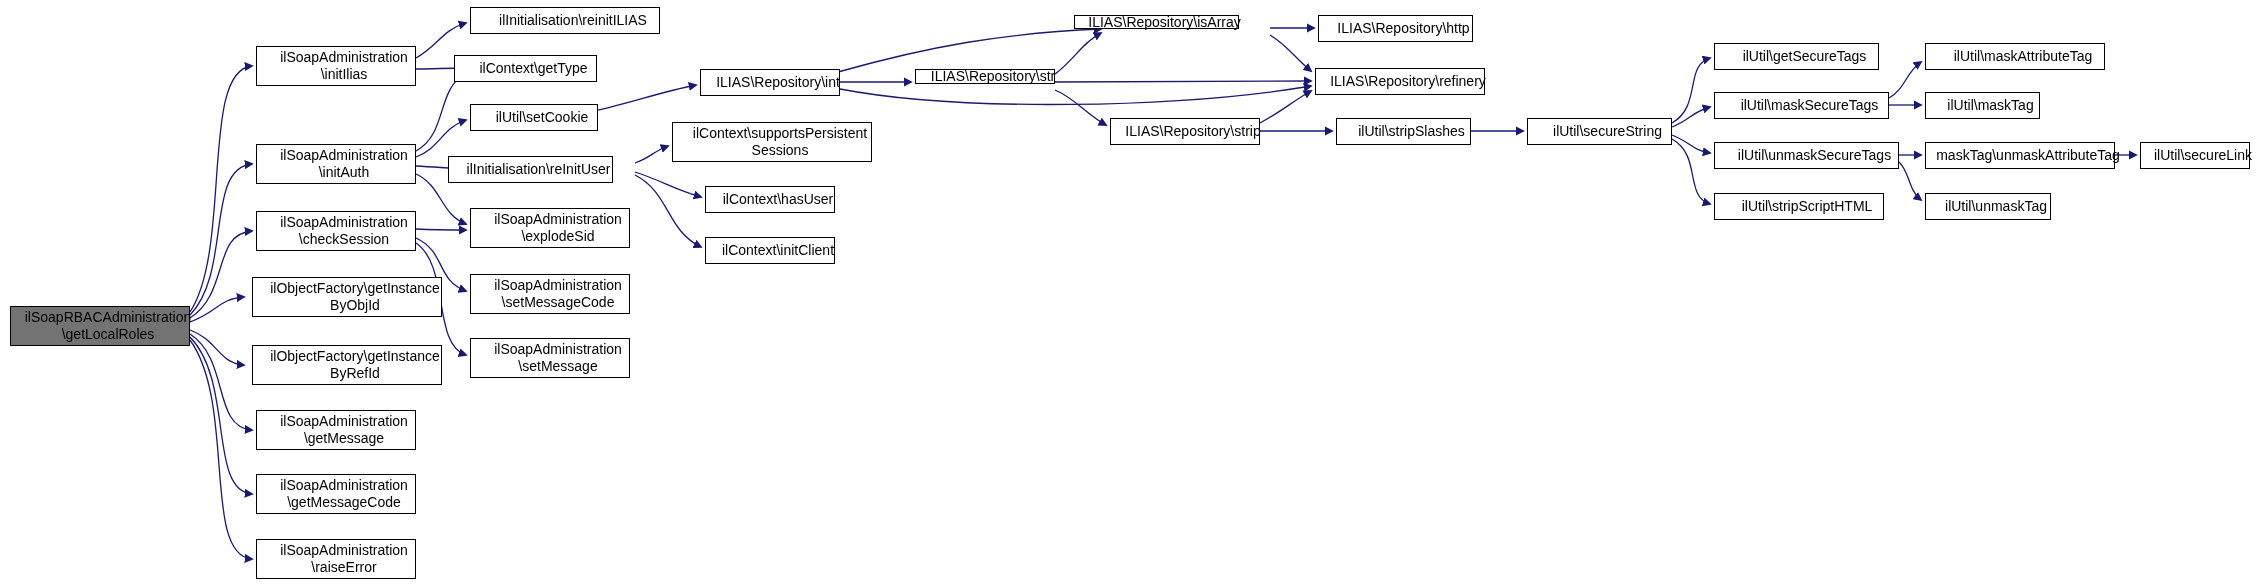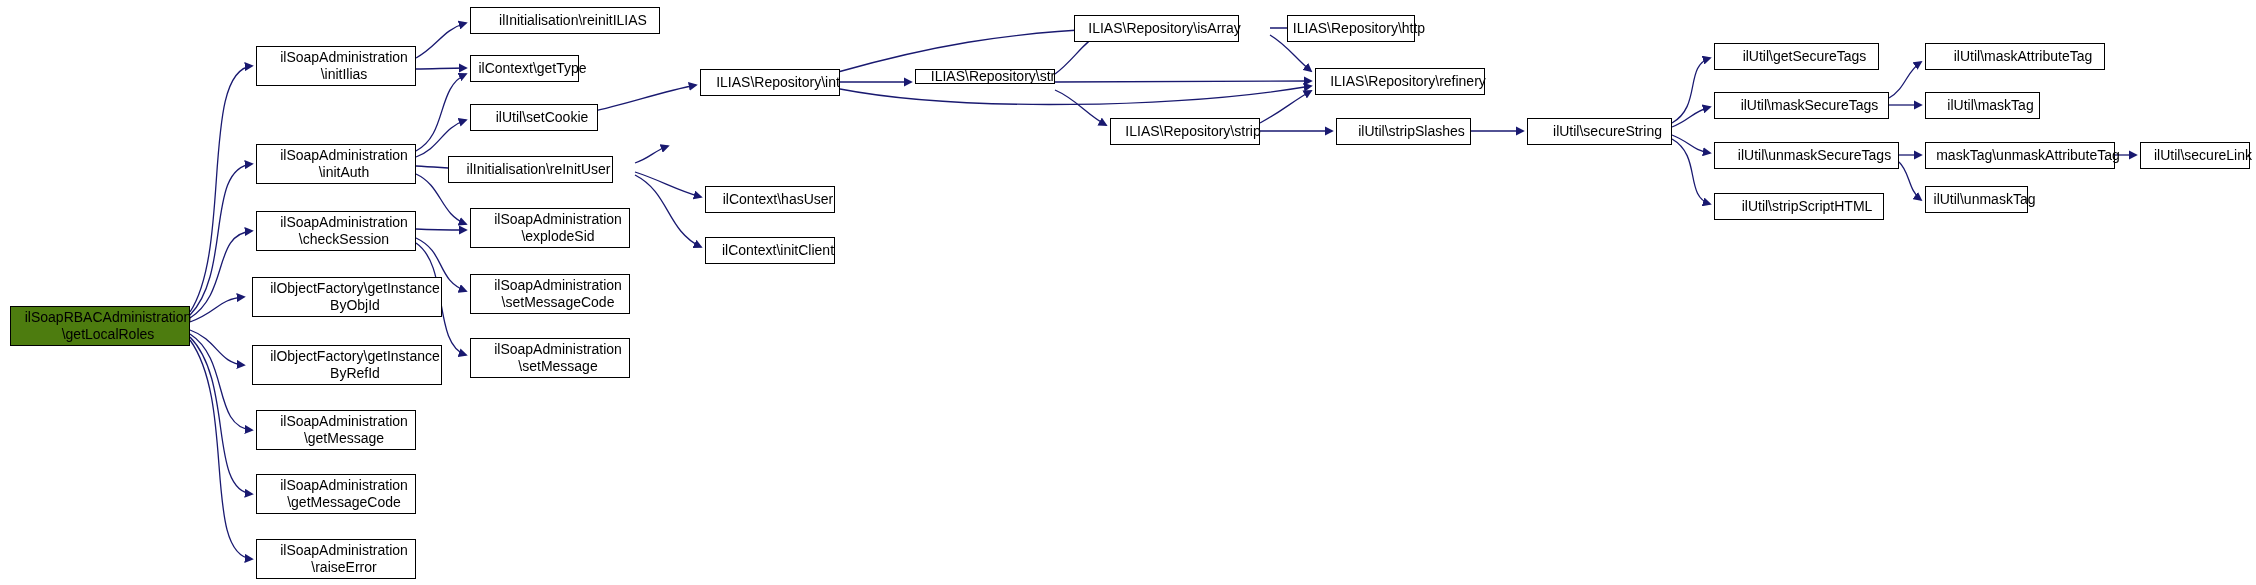--- a/index.html
+++ b/index.html
@@ -13,21 +13,21 @@
   svg.edge-layer { position:absolute; left:0; top:0; width:2256px; height:585px; }
   .edge { fill:none; stroke:#191970; stroke-width:1.3px; }
   .node {
     position:absolute; box-sizing:border-box;
     border:1px solid #000000; background:#ffffff; color:#000000;
     display:flex; flex-direction:column; align-items:center; justify-content:center;
     font-size:14px; line-height:17px; text-align:center; white-space:nowrap;
     cursor:pointer;
     padding-left:16px;
   }
-  .node.highlight { background:#4d7c0f; }
+  .node.highlight { background:#737373; }
 </style>
 </head>
 <body>
 
 <div id="canvas">
 
   <svg class="edge-layer" xmlns="http://www.w3.org/2000/svg">
     <defs>
       <marker id="arrow" viewBox="0 0 10 10" refX="8" refY="5" markerWidth="7" markerHeight="7" orient="auto-start-reverse">
         <path d="M0,0 L10,5 L0,10 z" fill="#191970"></path>
@@ -114,21 +114,21 @@
     <span>\getMessageCode</span>
   </div>
   <div class="node" style="left:256px;top:539px;width:160px;height:40px">
     <span>ilSoapAdministration</span>
     <span>\raiseError</span>
   </div>
 
   <div class="node" style="left:470px;top:7px;width:190px;height:27px">
     <span>ilInitialisation\reinitILIAS</span>
   </div>
-  <div class="node" style="left:470px;top:55px;width:109px;height:27px">
+  <div class="node" style="left:454px;top:55px;width:143px;height:27px">
     <span>ilContext\getType</span>
   </div>
   <div class="node" style="left:470px;top:104px;width:128px;height:27px">
     <span>ilUtil\setCookie</span>
   </div>
   <div class="node" style="left:448px;top:156px;width:165px;height:27px">
     <span>ilInitialisation\reInitUser</span>
   </div>
   <div class="node" style="left:470px;top:208px;width:160px;height:40px">
     <span>ilSoapAdministration</span>
@@ -139,39 +139,43 @@
     <span>\setMessageCode</span>
   </div>
   <div class="node" style="left:470px;top:338px;width:160px;height:40px">
     <span>ilSoapAdministration</span>
     <span>\setMessage</span>
   </div>
 
   <div class="node" style="left:700px;top:69px;width:140px;height:27px">
     <span>ILIAS\Repository\int</span>
   </div>
+  <div class="node" style="left:672px;top:122px;width:200px;height:40px">
+    <span>ilContext\supportsPersistent</span>
+    <span>Sessions</span>
+  </div>
   <div class="node" style="left:705px;top:186px;width:130px;height:27px">
     <span>ilContext\hasUser</span>
   </div>
   <div class="node" style="left:705px;top:237px;width:130px;height:27px">
     <span>ilContext\initClient</span>
   </div>
 
   <div class="node" style="left:915px;top:69px;width:140px;height:15px">
     <span>ILIAS\Repository\str</span>
   </div>
 
-  <div class="node" style="left:1074px;top:15px;width:165px;height:27px">
+  <div class="node" style="left:1074px;top:15px;width:165px;height:14px">
     <span>ILIAS\Repository\isArray</span>
   </div>
   <div class="node" style="left:1110px;top:118px;width:150px;height:27px">
     <span>ILIAS\Repository\strip</span>
   </div>
 
-  <div class="node" style="left:1287px;top:15px;width:128px;height:27px">
+  <div class="node" style="left:1318px;top:15px;width:155px;height:27px">
     <span>ILIAS\Repository\http</span>
   </div>
   <div class="node" style="left:1315px;top:68px;width:170px;height:27px">
     <span>ILIAS\Repository\refinery</span>
   </div>
   <div class="node" style="left:1336px;top:118px;width:135px;height:27px">
     <span>ilUtil\stripSlashes</span>
   </div>
 
   <div class="node" style="left:1527px;top:118px;width:145px;height:27px">
@@ -193,21 +197,21 @@
 
   <div class="node" style="left:1925px;top:43px;width:180px;height:27px">
     <span>ilUtil\maskAttributeTag</span>
   </div>
   <div class="node" style="left:1925px;top:92px;width:115px;height:27px">
     <span>ilUtil\maskTag</span>
   </div>
   <div class="node" style="left:1925px;top:142px;width:190px;height:27px">
     <span>maskTag\unmaskAttributeTag</span>
   </div>
-  <div class="node" style="left:1925px;top:186px;width:103px;height:27px">
+  <div class="node" style="left:1925px;top:193px;width:126px;height:27px">
     <span>ilUtil\unmaskTag</span>
   </div>
 
   <div class="node" style="left:2140px;top:142px;width:110px;height:27px">
     <span>ilUtil\secureLink</span>
   </div>
 
 </div>
 
 </body></html>

